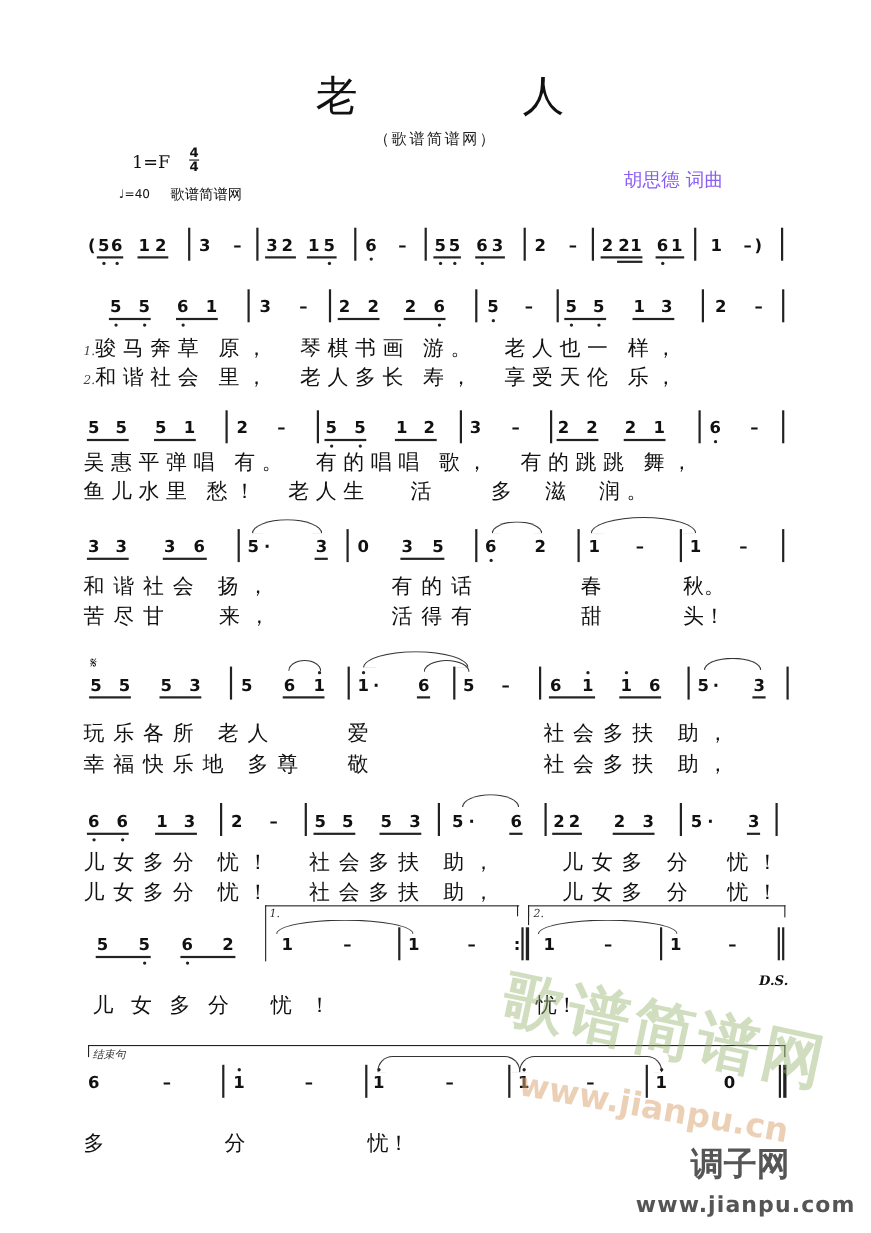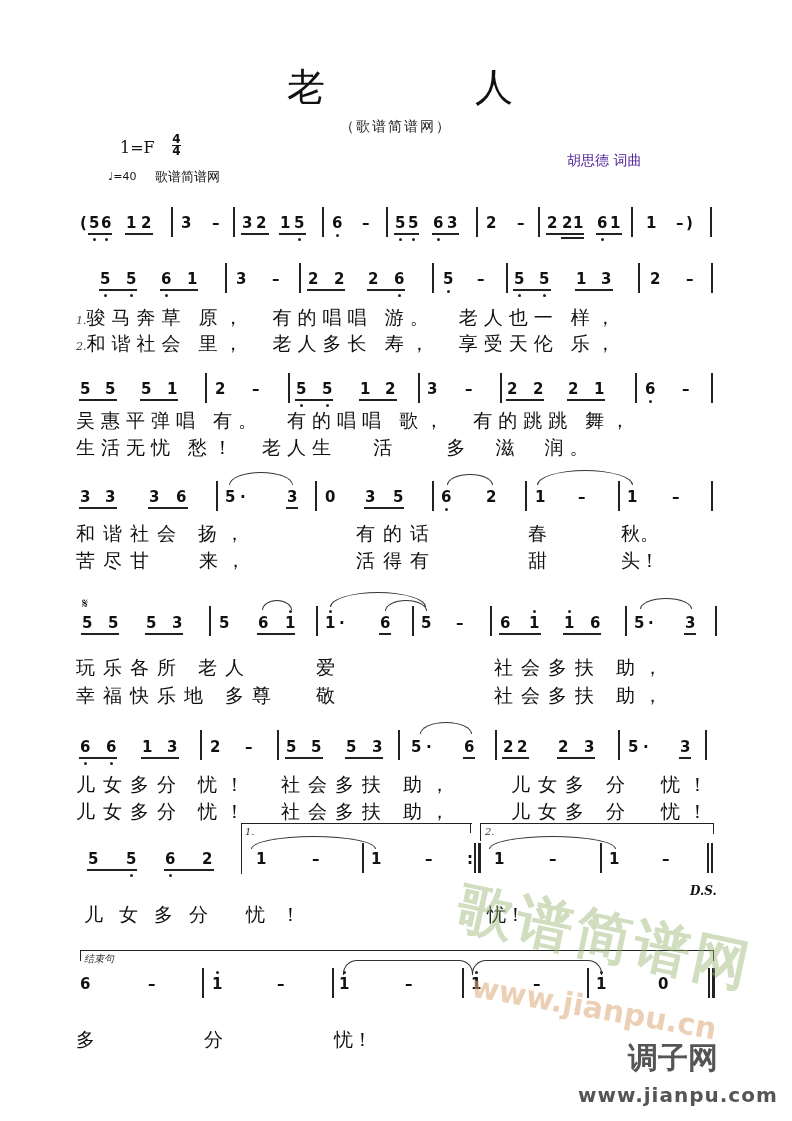--- a/index.html
+++ b/index.html
@@ -5,21 +5,21 @@
   html, body { margin:0; padding:0; background:#ffffff; }
   body { width:792px; height:1121px; position:relative; overflow:hidden; color:#111; font-family:"DejaVu Sans", sans-serif; }
   .abs { position:absolute; }
   .title { left:4px; width:792px; top:62px; text-align:center; font-family:"DejaVu Serif", serif; font-size:38px; letter-spacing:0; }
   .title span { display:inline-block; }
   .subtitle { left:0; width:792px; top:118px; text-align:center; font-family:"DejaVu Serif", serif; font-size:14px; color:#222; letter-spacing:2px; }
   .key { left:120px; top:138px; font-family:"DejaVu Serif", serif; font-size:16px; }
   .timesig { position:absolute; left:172px; top:134px; font-weight:bold; font-size:12px; line-height:11px; text-align:center; font-family:"DejaVu Sans", sans-serif; }
   .tempo { left:108px; top:170px; font-size:11px; }
   .mood { left:155px; top:168px; font-size:13px; font-family:"DejaVu Sans", sans-serif; }
-  .author { left:567px; top:152px; font-size:14px; font-family:"DejaVu Sans", sans-serif; color:#4c1d95; }
+  .author { left:567px; top:152px; font-size:17px; font-family:"DejaVu Sans", sans-serif; color:#8b5cf6; }
 
   .note { position:absolute; font-weight:bold; font-size:15px; font-family:"DejaVu Sans", sans-serif; line-height:18px; }
   .bar { position:absolute; width:1.5px; background:#222; }
   .ul { position:absolute; height:1.5px; background:#222; }
   .dot { position:absolute; width:3px; height:3px; border-radius:50%; background:#222; }
   .lyr { position:absolute; font-family:"DejaVu Serif", serif; font-size:19px; line-height:22px; white-space:pre; }
   .vn { font-style:italic; font-size:11px; color:#444; }
   .tie { position:absolute; border:1.3px solid #333; border-bottom:none; border-radius:50% 50% 0 0 / 100% 100% 0 0; }
   .bracket { position:absolute; border-top:1.2px solid #222; border-left:1.2px solid #222; }
   .bracketR { position:absolute; border-top:1.2px solid #222; border-left:1.2px solid #222; border-right:1.2px solid #222; }
@@ -134,21 +134,21 @@
   <span class="note" style="left:601px;top:270px">3</span>
   <div class="ul" style="left:513px;top:289px;width:38px"></div>
   <div class="ul" style="left:575px;top:289px;width:38px"></div>
   <div class="dot" style="left:518px;top:294px"></div>
   <div class="dot" style="left:543px;top:294px"></div>
   <div class="bar" style="left:638px;top:263px;height:30px"></div>
   <span class="note" style="left:650px;top:270px">2</span>
   <span class="note" style="left:686px;top:270px">–</span>
   <div class="bar" style="left:711px;top:263px;height:30px"></div>
 
-  <div class="lyr" style="left:76px;top:306px"><span class="vn">1.</span><span style="letter-spacing:6px">骏马奔草 原，  有的唱唱 游。  老人也一 样，</span></div>
+  <div class="lyr" style="left:76px;top:306px"><span class="vn">1.</span><span style="letter-spacing:6px">骏马奔草 原，  琴棋书画 游。  老人也一 样，</span></div>
   <div class="lyr" style="left:76px;top:332px"><span class="vn">2.</span><span style="letter-spacing:6px">和谐社会 里，  老人多长 寿，  享受天伦 乐，</span></div>
 </div>
 
 <div>
   <span class="note" style="left:80px;top:380px">5</span>
   <span class="note" style="left:105px;top:380px">5</span>
   <span class="note" style="left:141px;top:380px">5</span>
   <span class="note" style="left:167px;top:380px">1</span>
   <div class="ul" style="left:79px;top:399px;width:38px"></div>
   <div class="ul" style="left:140px;top:399px;width:38px"></div>
@@ -174,21 +174,21 @@
   <span class="note" style="left:594px;top:380px">1</span>
   <div class="ul" style="left:506px;top:399px;width:38px"></div>
   <div class="ul" style="left:567px;top:399px;width:38px"></div>
   <div class="bar" style="left:635px;top:373px;height:30px"></div>
   <span class="note" style="left:645px;top:380px">6</span>
   <div class="dot" style="left:649px;top:400px"></div>
   <span class="note" style="left:682px;top:380px">–</span>
   <div class="bar" style="left:711px;top:373px;height:30px"></div>
 
   <div class="lyr" style="left:76px;top:409px;letter-spacing:6px">吴惠平弹唱 有。  有的唱唱 歌，  有的跳跳 舞，</div>
-  <div class="lyr" style="left:76px;top:436px;letter-spacing:6px">生活无忧 愁！  老人生   活    多  滋  润。</div>
+  <div class="lyr" style="left:76px;top:436px;letter-spacing:6px">鱼儿水里 愁！  老人生   活    多  滋  润。</div>
 </div>
 
 <div>
   <span class="note" style="left:80px;top:488px">3</span>
   <span class="note" style="left:105px;top:488px">3</span>
   <span class="note" style="left:149px;top:488px">3</span>
   <span class="note" style="left:176px;top:488px">6</span>
   <div class="ul" style="left:79px;top:507px;width:38px"></div>
   <div class="ul" style="left:148px;top:507px;width:40px"></div>
   <div class="bar" style="left:216px;top:481px;height:30px"></div>

